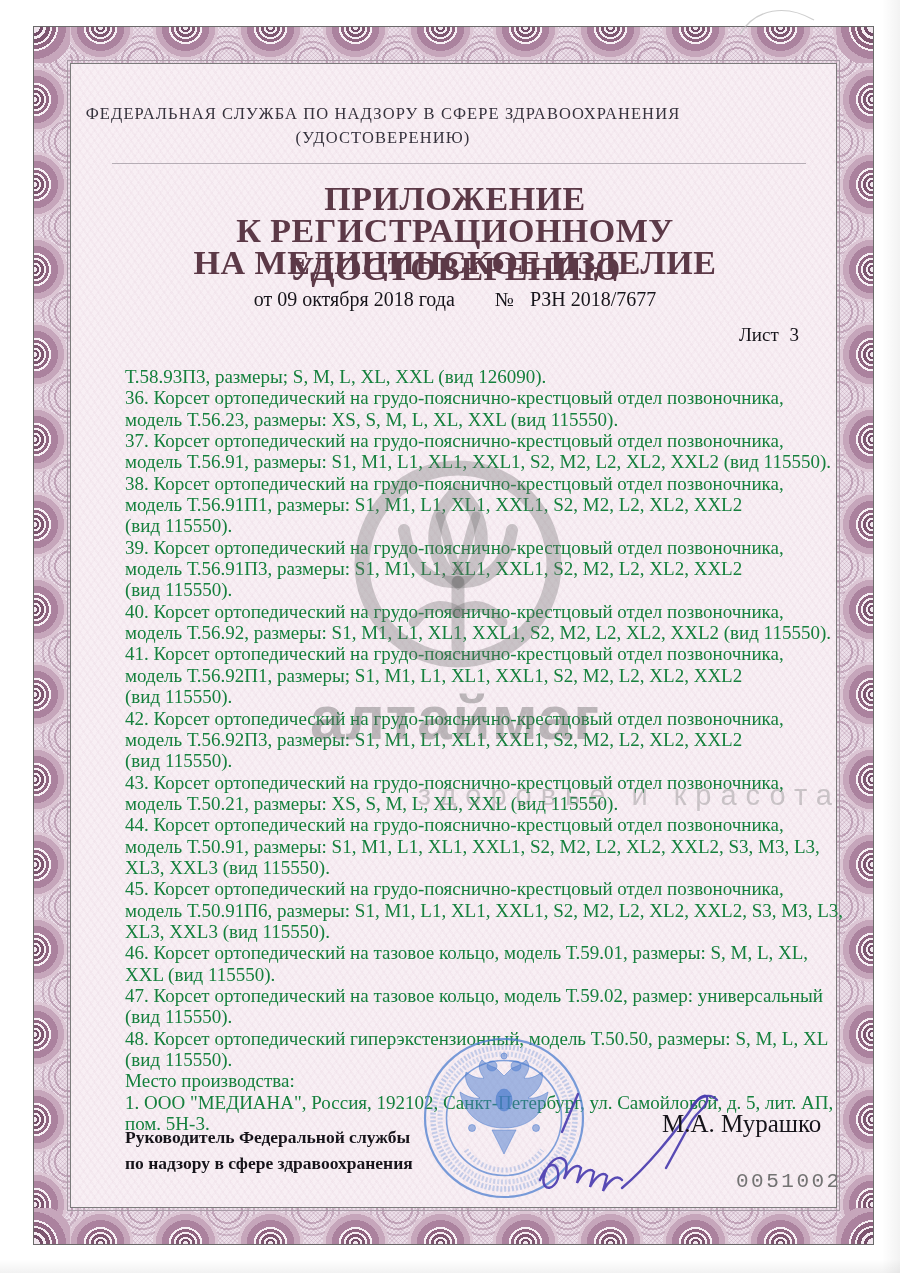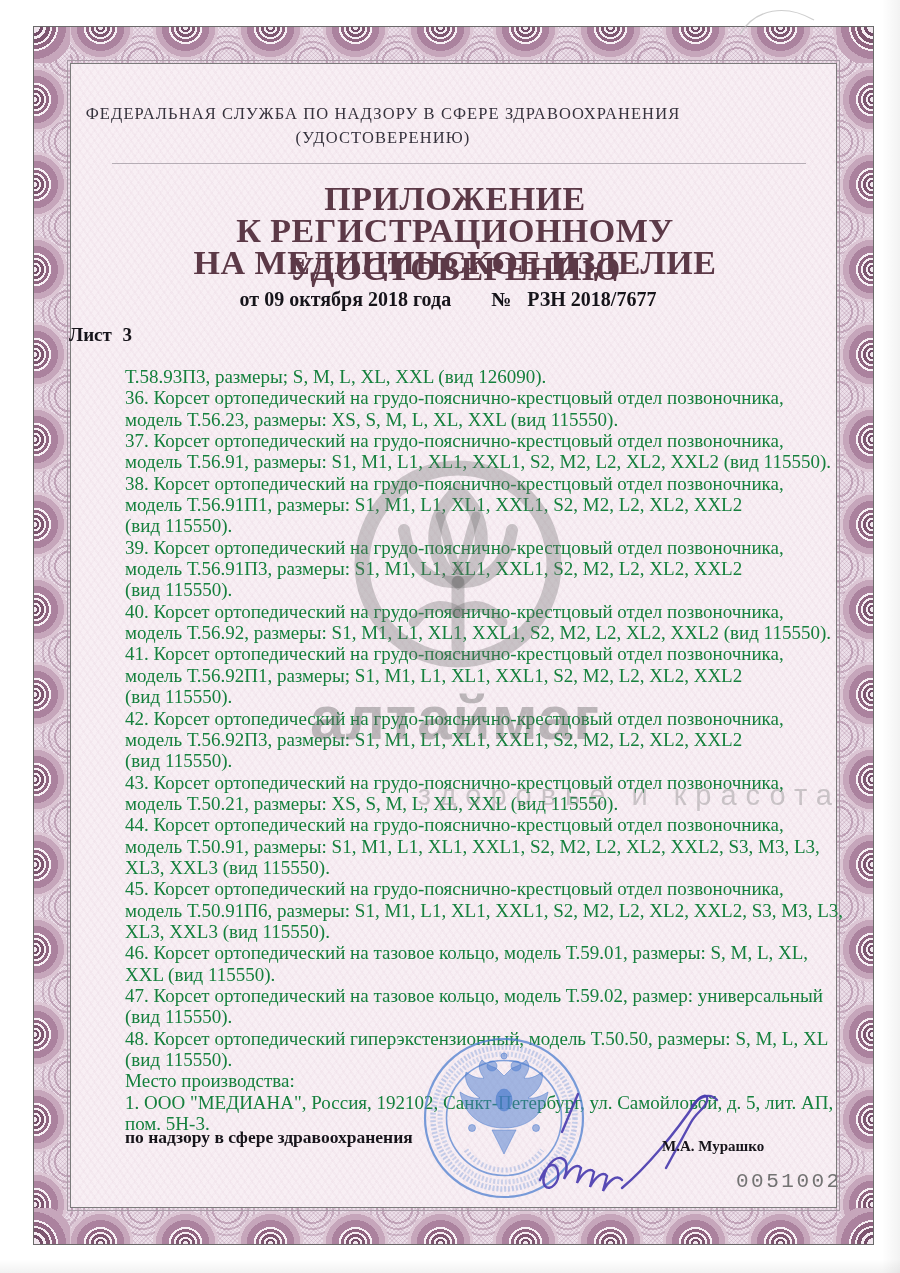--- a/index.html
+++ b/index.html
@@ -97,32 +97,32 @@
 
   
   .abs { position:absolute; }
   .agency-line { left:69px; width:628px; text-align:center; color:#35323c;
     font-size:16.5px; letter-spacing:1.1px; }
   .sep-line { left:112px; top:163px; width:694px; border-top:1px solid rgba(118,112,122,0.5); }
 
   .title-line { left:69px; width:772px; text-align:center; font-weight:bold;
     color:#5c3947; font-size:34px; letter-spacing:0.5px; }
 
-  .issue-row { left:62px; top:288px; width:772px; display:flex; justify-content:center;
-    align-items:baseline; gap:40px; color:#16141a; font-weight:bold; font-size:20px; }
+  .issue-row { left:69px; top:288px; width:772px; display:flex; justify-content:center;
+    align-items:baseline; gap:40px; color:#16141a; font-weight:normal; font-size:20px; }
   .issue-number-group { display:flex; gap:16px; }
 
-  .sheet-label { left:69px; top:324px; width:730px; text-align:left; font-weight:bold;
+  .sheet-label { left:69px; top:324px; width:730px; text-align:right; font-weight:normal;
     font-size:19px; color:#16141a; word-spacing:6px; }
 
   .body-text { left:125px; top:366px; width:700px; white-space:pre; font-size:19px;
     line-height:21.35px; color:#15803d; }
 
   .signoff { left:125px; top:1124px; font-weight:bold; font-size:17.5px; line-height:26px; color:#16141a; }
-  .signer-name { left:662px; top:1138px; font-weight:bold; font-size:15px; color:#16141a; }
+  .signer-name { left:662px; top:1110px; font-weight:normal; font-size:25px; color:#16141a; }
   .serial-number { left:736px; top:1170px; font-family:"Liberation Mono", monospace;
     font-size:21px; letter-spacing:2.5px; color:#737373; }
 
   
   .wm-brand { left:69px; top:682px; width:772px; text-align:center;
     font-family:"Liberation Sans", sans-serif; font-weight:bold; font-size:62px;
     color:rgba(104,104,104,0.42); letter-spacing:1px; pointer-events:none; }
   .wm-tagline { left:69px; top:779px; width:772px; text-align:right;
     font-family:"Liberation Sans", sans-serif; font-size:29px; letter-spacing:9px;
     color:rgba(122,122,122,0.36); pointer-events:none; }
@@ -213,20 +213,21 @@
     <path d="M124 64 C116 84 114 106 106 118" stroke-width="9"></path>
     <path d="M106 130 L106 196" stroke-width="13"></path>
     <path d="M106 160 C90 150 74 154 62 170" stroke-width="11"></path>
     <path d="M106 160 C122 150 138 154 150 170" stroke-width="11"></path>
   </g>
 </svg>
 <div class="abs wm-brand">алтаймаг</div>
 <div class="abs wm-tagline">здоровье и красота</div>
 
 <div class="abs signoff">
+  <div>Руководитель Федеральной службы</div>
   <div>по надзору в сфере здравоохранения</div>
 </div>
 
 <svg class="abs stamp-svg" width="168" height="168" viewBox="0 0 168 168">
   <g stroke="#4c7ecf" fill="none">
     <circle cx="84" cy="84" r="79" stroke-width="2.2" stroke-opacity="0.75"></circle>
     <circle cx="84" cy="84" r="71" stroke-width="5.5" stroke-opacity="0.30" stroke-dasharray="2 1.9"></circle>
     <circle cx="84" cy="84" r="64" stroke-width="5" stroke-opacity="0.24" stroke-dasharray="2 1.9"></circle>
     <circle cx="84" cy="84" r="57.5" stroke-width="1.6" stroke-opacity="0.7"></circle>
     <path d="M46 116 A46 46 0 0 0 122 116" stroke-width="5" stroke-opacity="0.28" stroke-dasharray="2 2.2"></path>

